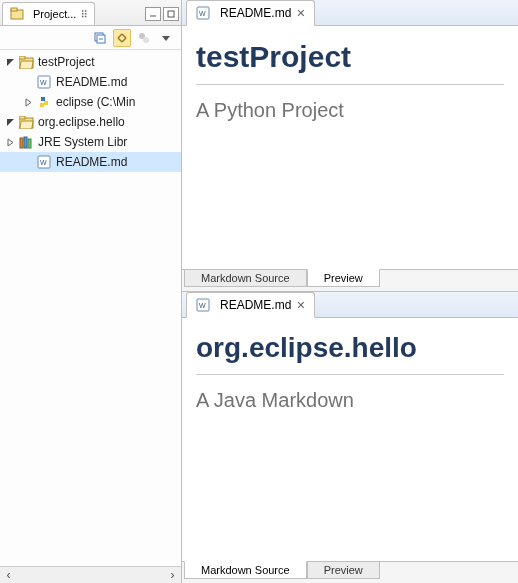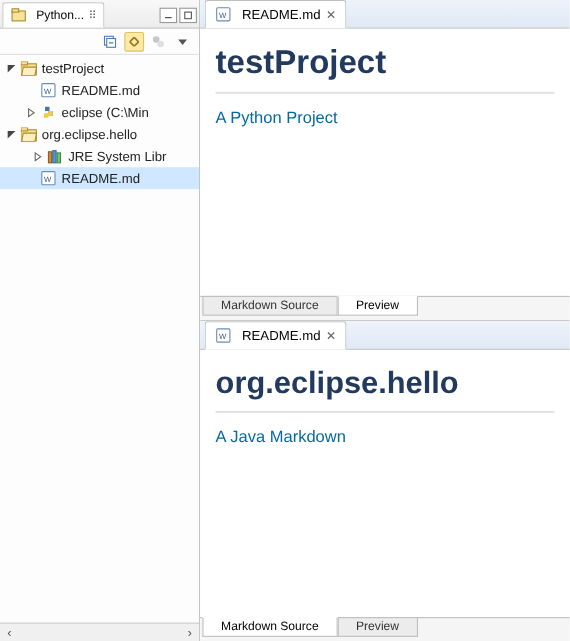--- a/index.html
+++ b/index.html
@@ -98,21 +98,21 @@
 .ed-body {
   flex: 1; padding: 10px 14px;
   font-family: Arial, sans-serif;
   overflow: auto;
 }
 .ed-body h1 {
   font-size: 30px; font-weight: bold; color: #223a5e;
   margin: 4px 0 10px 0;
 }
 .ed-body hr { border: none; border-top: 1px solid #ccc; margin: 6px 0 14px 0;}
-.ed-body p { font-size: 15px; color: #0369a1; }
+.ed-body p { font-size: 20px; color: #737373; }
 .ed-bottom-tabs {
   height: 22px; display: flex; align-items: flex-start;
   border-top: 1px solid #bfbfbf;
   background: #f5f5f5;
   padding-left: 2px;
 }
 .b-tab {
   padding: 2px 16px;
   border: 1px solid #bfbfbf;
   border-top: 1px solid #fff;
@@ -128,21 +128,21 @@
 
 <div class="sidebar">
   <div class="view-tabs">
     <div class="view-tab">
       <span class="ic">
         <svg width="14" height="14">
             <rect x="1" y="3" width="12" height="9" fill="#f7e39a" stroke="#b08a2a"></rect>
             <rect x="1" y="1" width="6" height="3" fill="#f7e39a" stroke="#b08a2a"></rect>
           </svg>
       </span>
-      <span>Python...</span>
+      <span>Project...</span>
       <span class="close-x">⠿</span>
     </div>
     <div class="view-spacer"></div>
     <div class="view-min">
         <svg width="8" height="8">
           <line x1="1" y1="6" x2="7" y2="6" stroke="#555"></line>
         </svg>
       </div>
     <div class="view-max">
         <svg width="8" height="8">
@@ -225,21 +225,21 @@
         </span>
       <span class="ic">
           <svg width="15" height="13">
             <rect x="0" y="2" width="14" height="10" fill="#f7e39a" stroke="#b08a2a"></rect>
             <rect x="0" y="0" width="6" height="3" fill="#f7e39a" stroke="#b08a2a"></rect>
             <rect x="3" y="5" width="12" height="8" fill="#fcefc1" stroke="#b08a2a" transform="skewX(-10)"></rect>
           </svg>
         </span>
       <span class="lbl">org.eclipse.hello</span>
     </div>
-    <div class="tree-row" style="padding-left:28px">
+    <div class="tree-row" style="padding-left:4px">
       <span class="expander">
           <svg width="9" height="9">
             <path d="M2 1 L7 4.5 L2 8 Z" fill="none" stroke="#666"></path>
           </svg>
         </span>
       <span class="ic">
           <svg width="15" height="13">
             <rect x="1" y="2" width="3" height="10" fill="#d18a3a" stroke="#8a5820"></rect>
             <rect x="5" y="1" width="3" height="11" fill="#5a9ad0" stroke="#2a6aa0"></rect>
             <rect x="9" y="3" width="3" height="9" fill="#7ac07a" stroke="#3a8a3a"></rect>

